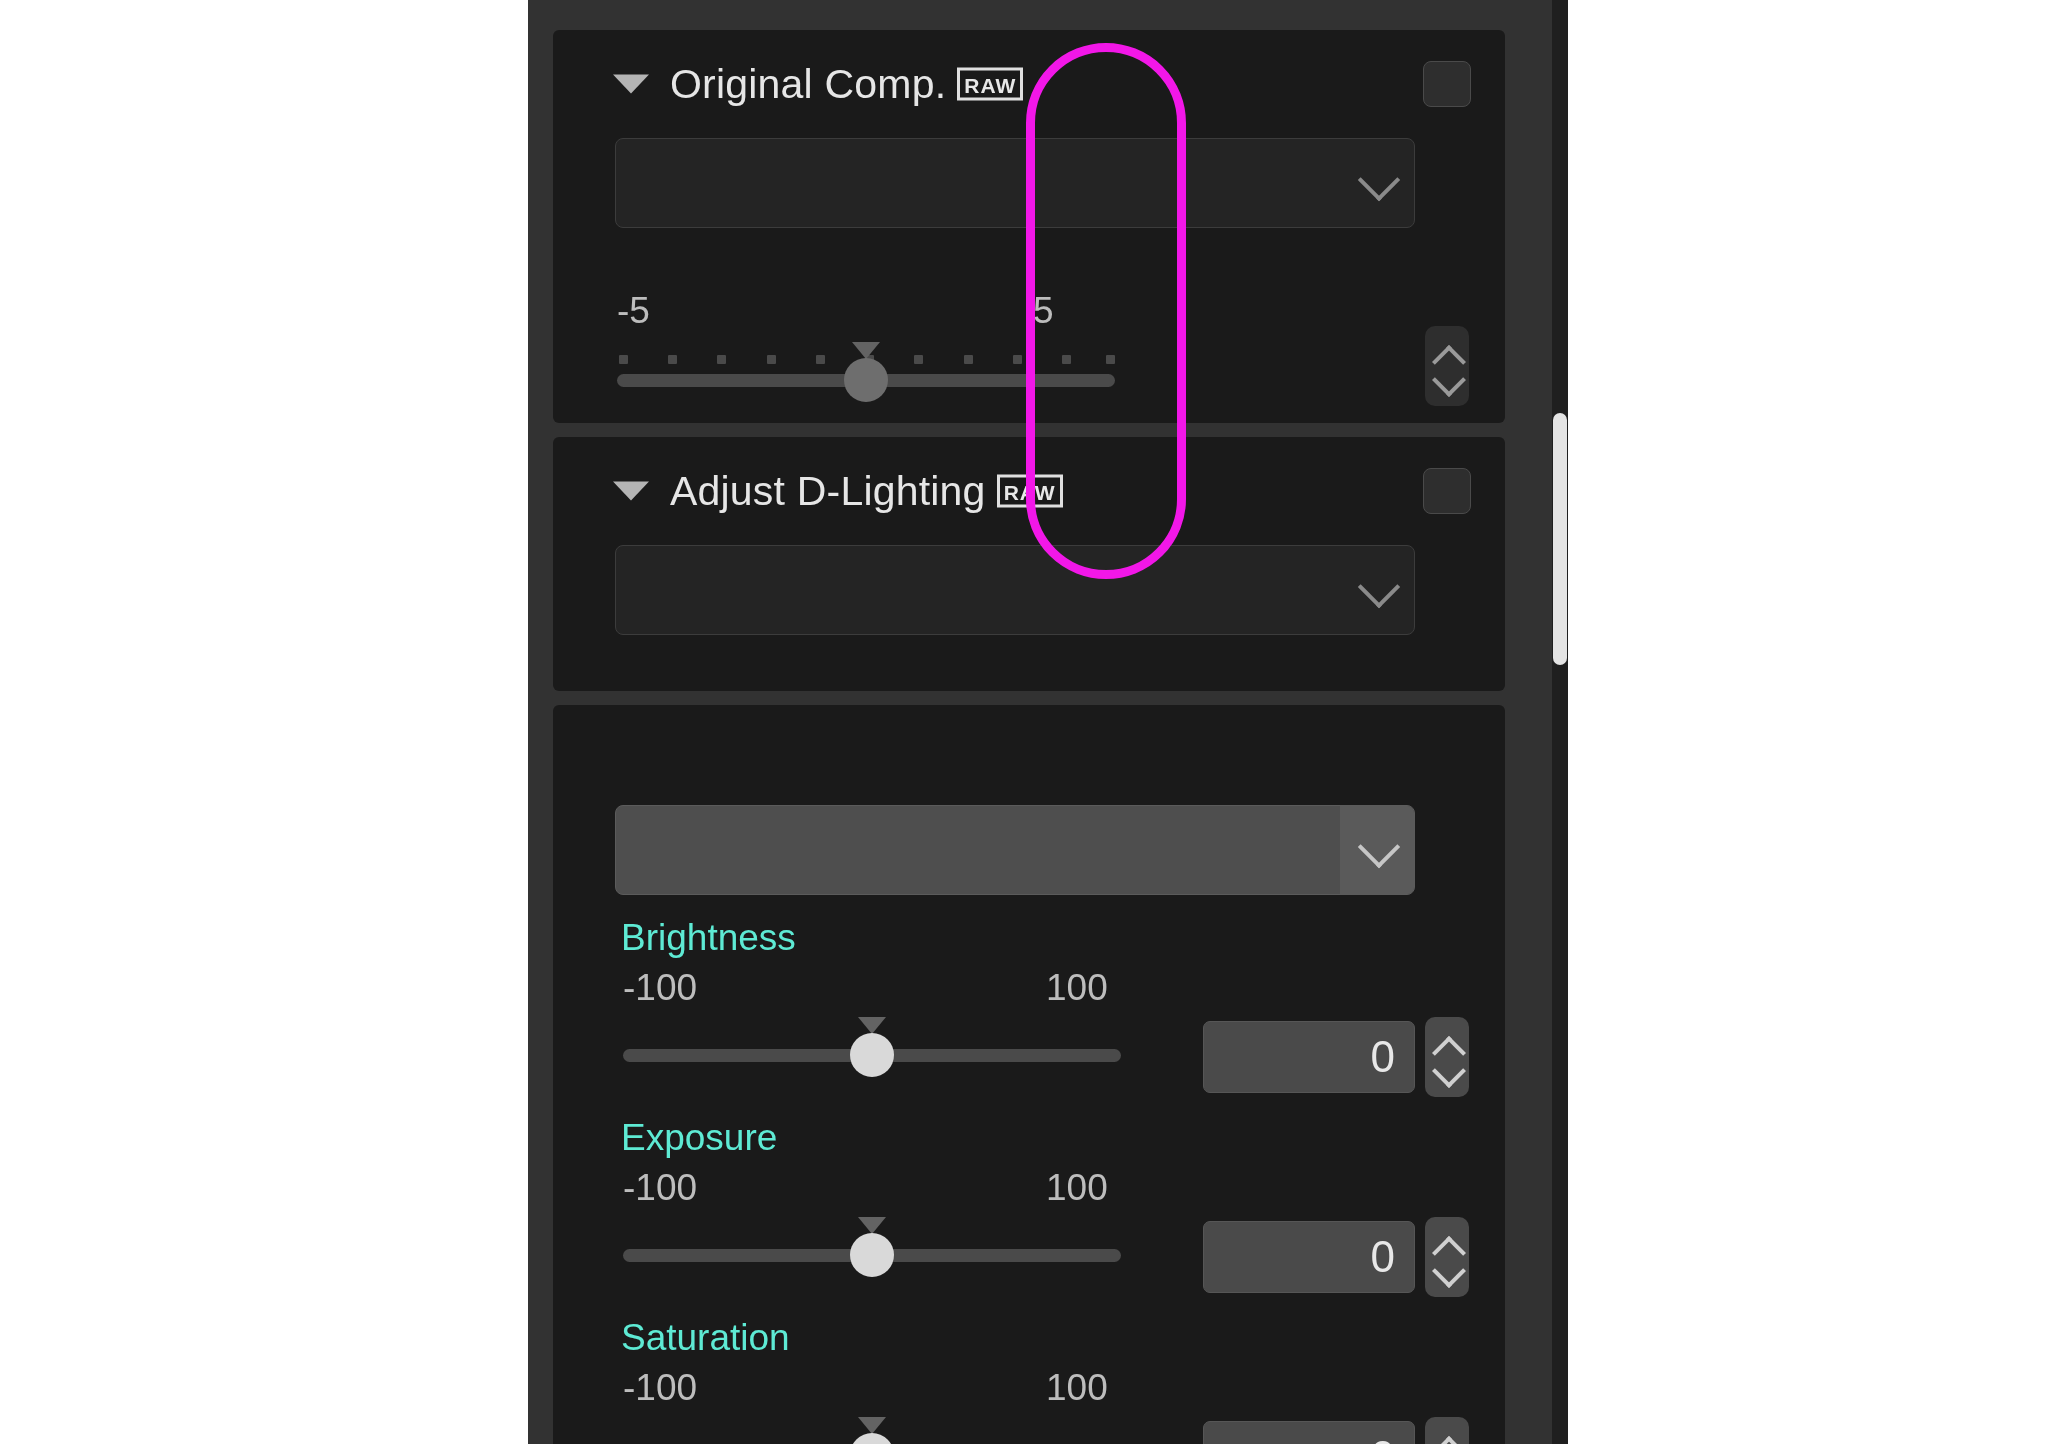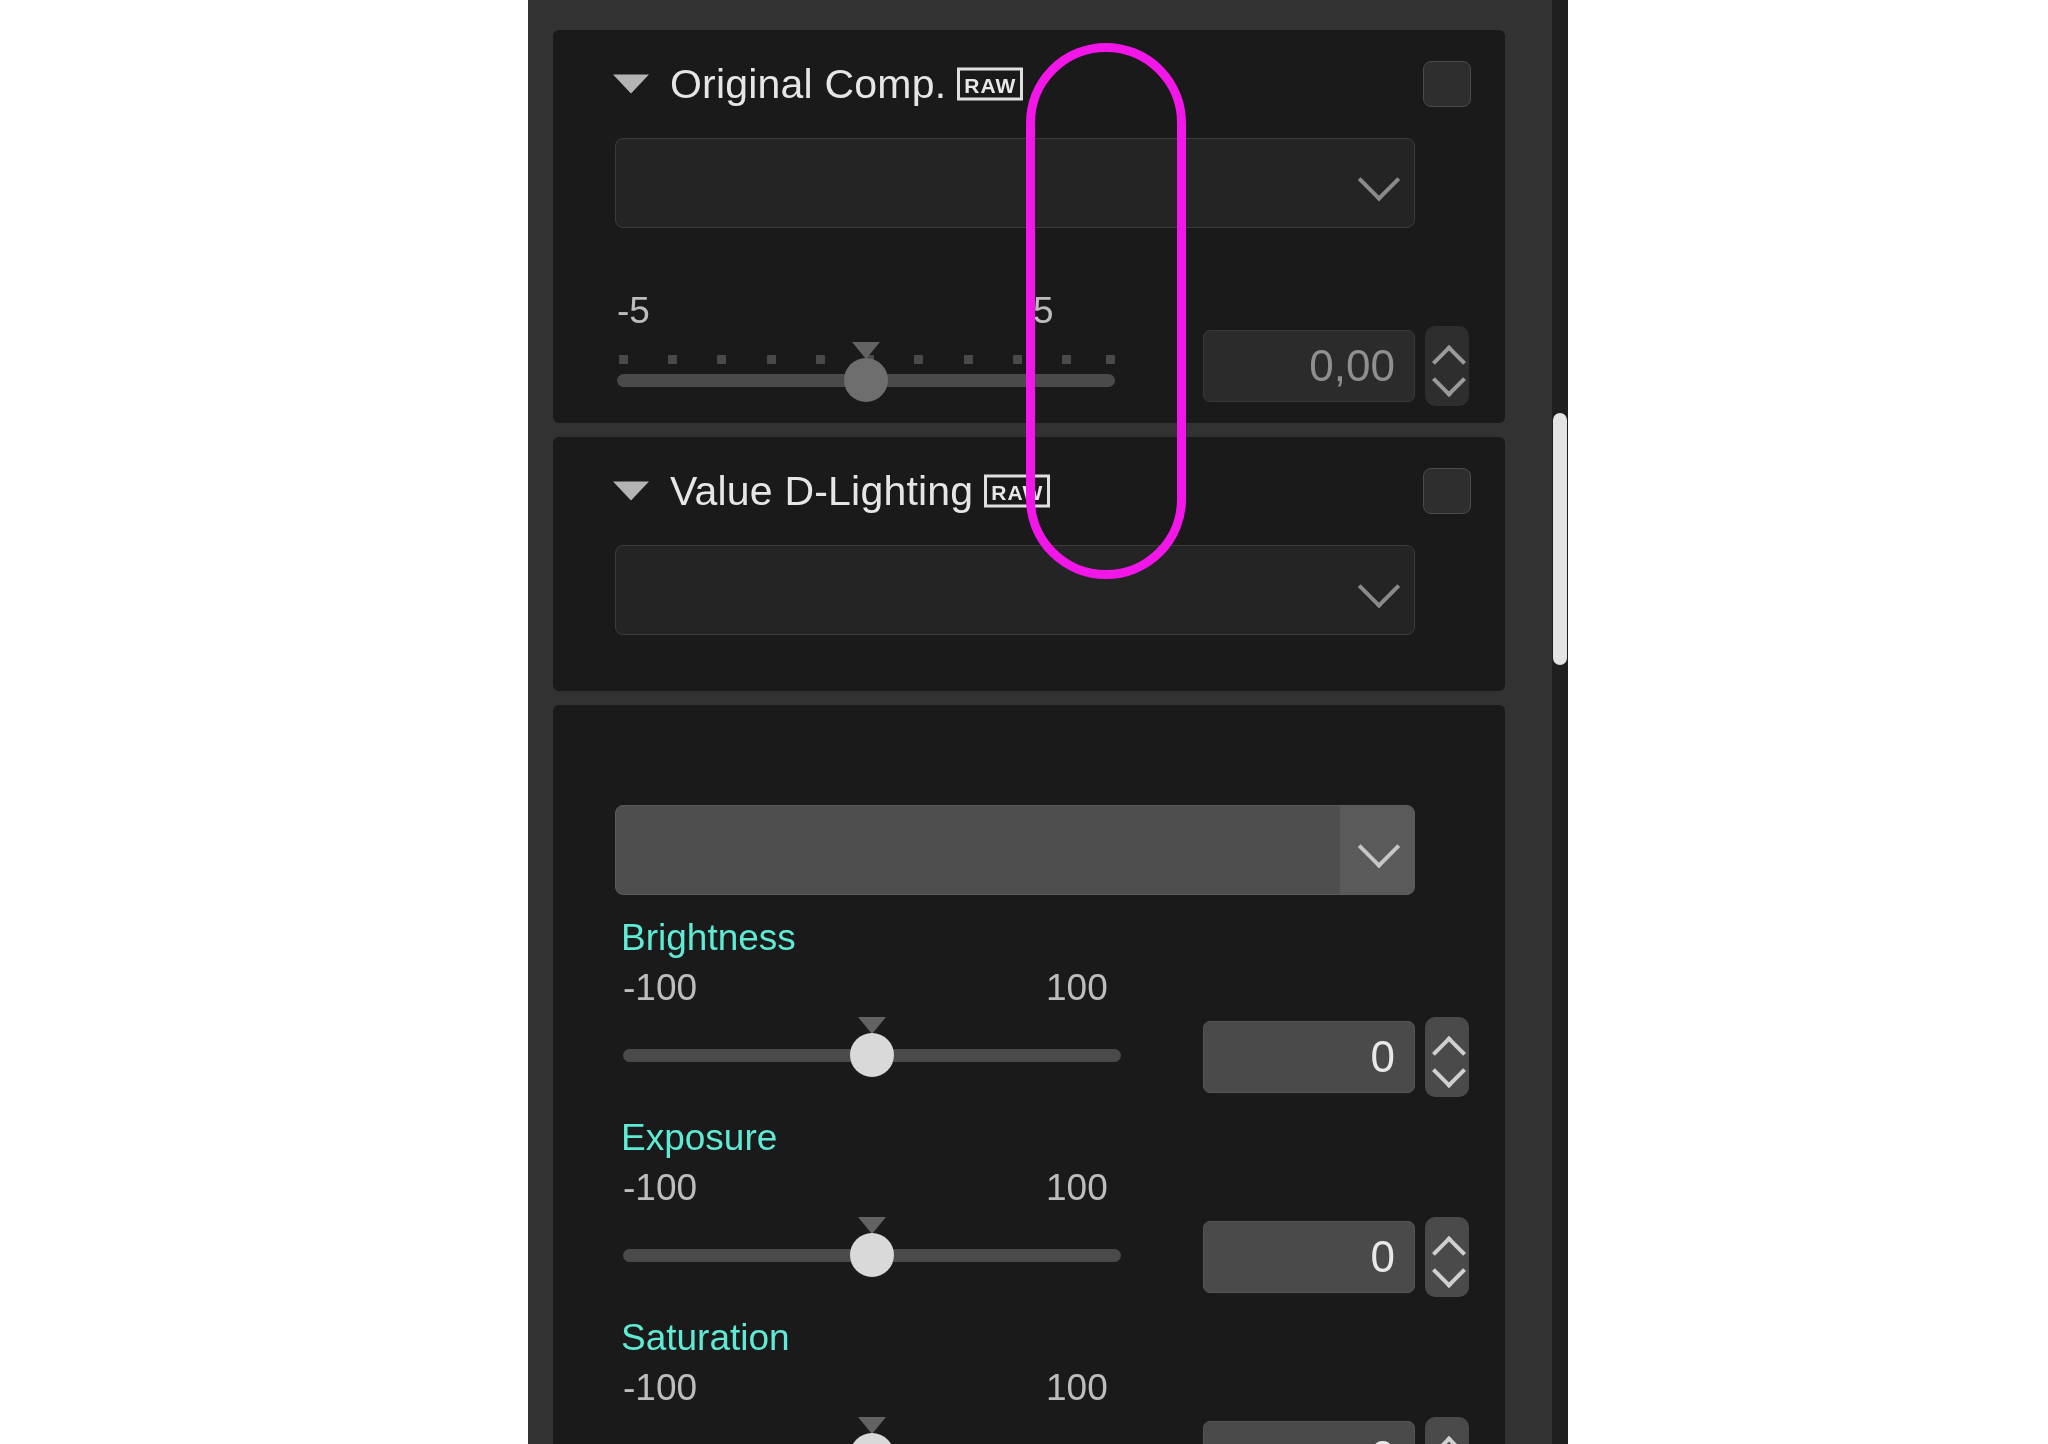--- a/index.html
+++ b/index.html
@@ -335,35 +335,32 @@
             <div class="tick" style="left:347px;"></div>
             <div class="tick" style="left:396px;"></div>
             <div class="tick" style="left:445px;"></div>
             <div class="tick" style="left:489px;"></div>
             <div class="marker-tri" style="left:249px;"></div>
             <div class="thumb gray" style="left:249px;"></div>
           </div>
         </div>
 
         <div class="spinner" style="left:650px; top:300px; width:260px; height:80px;">
-          <div class="num-field dim" style="width:212px;">
-            <div class="num-value">0,00</div>
-          </div>
           <div class="stepper dim" style="left:222px;">
             <span class="step-chev up"></span>
             <span class="step-chev down"></span>
           </div>
         </div>
       </div>
 
       <div class="section sec-dlighting">
 
         <div class="sec-header">
           <div class="disclosure"></div>
-          <div class="sec-title"><span>Value D-Lighting</span><span class="raw-badge">RAW</span></div>
+          <div class="sec-title"><span>Adjust D-Lighting</span><span class="raw-badge">RAW</span></div>
           <div class="sec-checkbox"></div>
         </div>
 
         <div class="dropdown empty" style="left:62px; top:108px; width:800px;">
           <div class="dd-label"></div>
           <div class="dd-arrow-box">
             <span class="chev-down"></span>
           </div>
         </div>
       </div>

